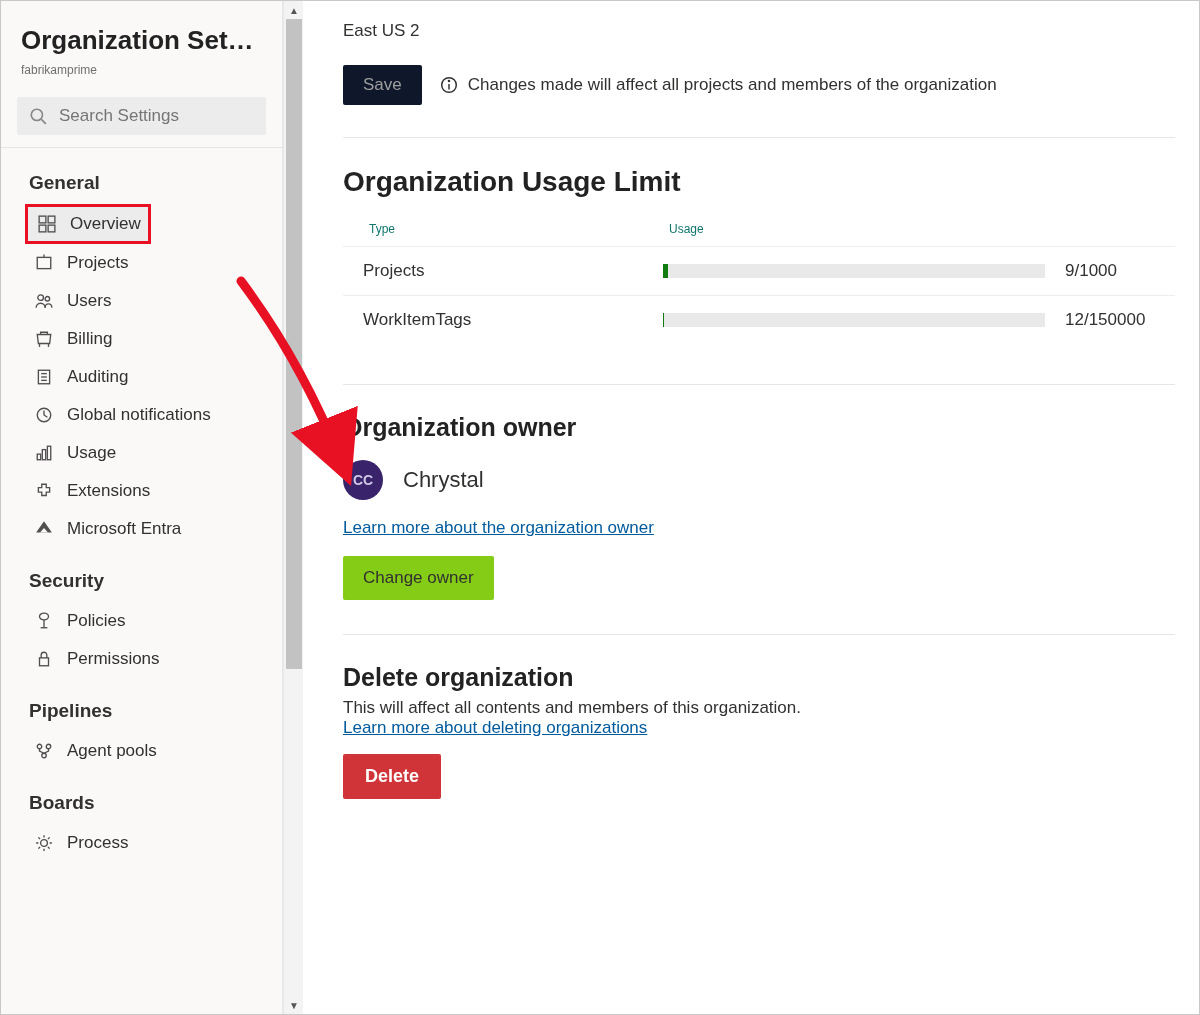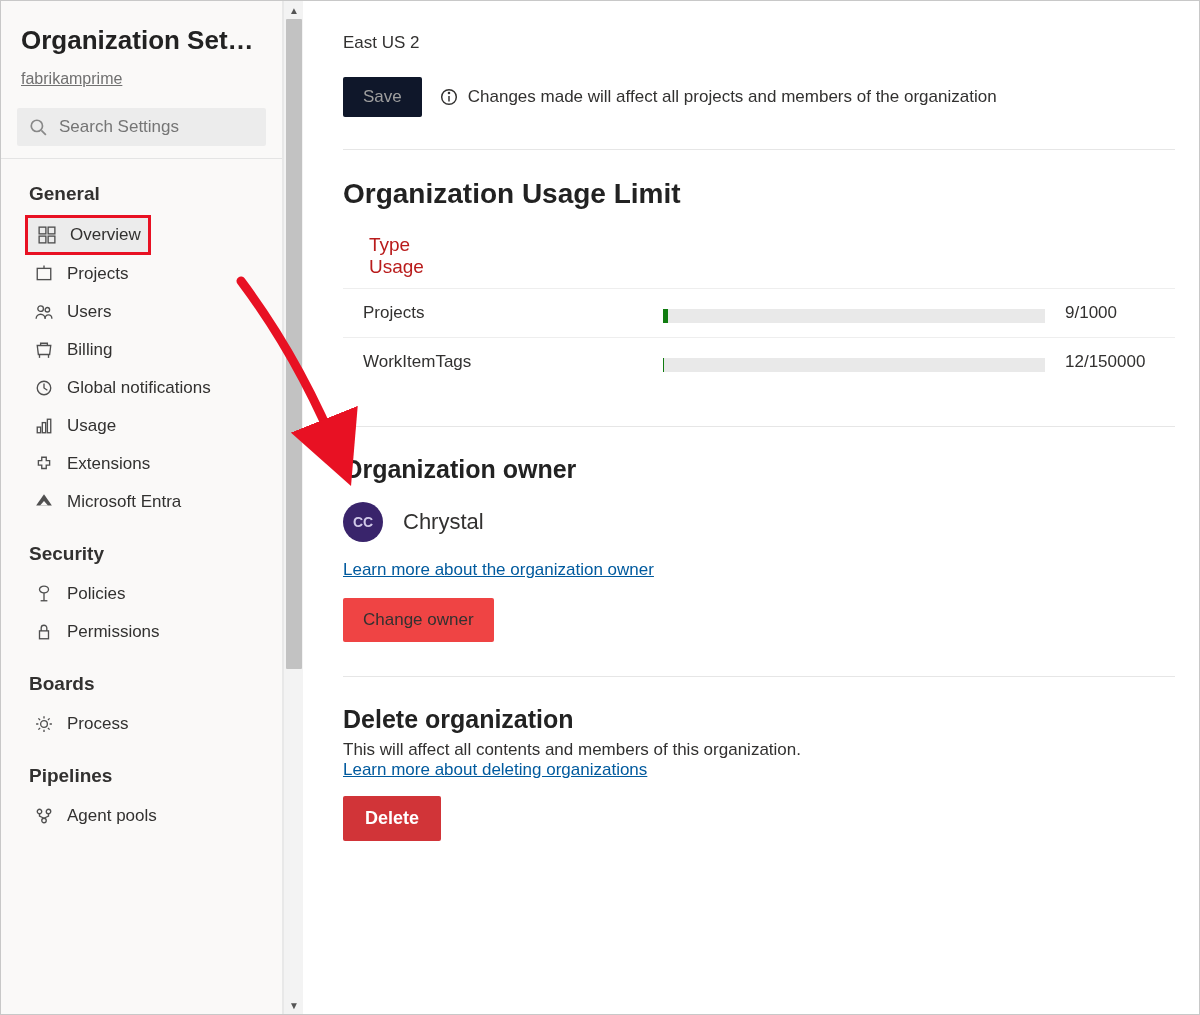--- a/index.html
+++ b/index.html
@@ -3,21 +3,21 @@
 <meta charset="utf-8">
 <style>
   * { box-sizing: border-box; }
   html, body { margin:0; padding:0; font-family: "Segoe UI", Arial, sans-serif; color:#323130; background:#fff; }
   .frame { width:1200px; height:1015px; border:1px solid #c8c8c8; position:relative; display:flex; overflow:hidden; }
 
   
   .sidebar { width:282px; background:#faf9f8; border-right:1px solid #e8e8e8; display:flex; flex-direction:column; position:relative; padding-top:8px; }
   .sidebar-header { padding: 16px 20px 10px 20px; }
   .sidebar-title { font-size:26px; font-weight:600; color:#222; white-space:nowrap; overflow:hidden; text-overflow:ellipsis; }
-  .sidebar-sub { font-size:16px; color:#707070; margin-top:14px;text-decoration:underline; }
+  .sidebar-sub { font-size:12px; color:#707070; margin-top:7px; }
   .search-wrap { margin:10px 16px 12px 16px; background:#ececec; display:flex; align-items:center; padding:8px 12px; border-radius:2px; }
   .search-wrap svg { width:18px; height:18px; color:#888; margin-right:10px; flex-shrink:0; }
   .search-input { border:none; background:transparent; font-size:17px; color:#666; outline:none; width:100%; }
   .sidebar-divider { height:1px; background:#e4e4e4; margin:0 0 8px 0; }
 
   .group { padding: 8px 0 6px 0; }
   .group-title { font-size:19px; font-weight:600; padding: 8px 20px 10px 28px; color:#323130; }
   .nav-list { list-style:none; margin:0; padding:0; }
   .nav-item { display:flex; align-items:center; gap:14px; padding:9px 20px 9px 34px; font-size:17px; color:#323130; cursor:pointer; }
   .nav-item.active { background:#ececec; }
@@ -36,36 +36,36 @@
   .content { padding: 10px 24px 0 40px; }
   .region-text { font-size:17px; color:#323130; margin-top:10px; }
   .save-row { display:flex; align-items:center; gap:18px; margin-top:24px; }
   .save-btn { background:#0f172a; border:none; color:#9e9e9e; font-size:17px; padding:10px 20px; border-radius:2px; cursor:default; }
   .note-row { display:flex; align-items:center; gap:10px; color:#323130; font-size:17px; }
   .note-row svg { width:18px; height:18px; color:#323130; }
 
   hr.section { border:none; border-top:1px solid #e6e6e6; margin:32px 0 28px 0; }
   h2.section-title { font-size:28px; font-weight:600; margin:0 0 18px 0; color:#222; }
 
-  .usage-header { display:flex; font-size:19px; color:#b91c1c; padding:6px 0 10px 26px;flex-direction:column; }
+  .usage-header { display:flex; font-size:12px; color:#0f766e; padding:6px 0 10px 26px; }
   .usage-header .col-type { width:300px; }
   .usage-header .col-usage { flex:1; }
   .usage-row { display:flex; align-items:center; padding:14px 0 14px 20px; border-top:1px solid #eee; font-size:17px; }
   .usage-row:last-child { border-bottom:1px solid #eee; }
   .usage-row .col-type { width:300px; }
-  .usage-row .bar-wrap { flex:1; display:flex; align-items:flex-end; gap:20px; }
+  .usage-row .bar-wrap { flex:1; display:flex; align-items:center; gap:20px; }
   .bar-bg { flex:1; height:14px; background:#e9e9e9; position:relative; }
   .bar-fill { height:100%; background:#107c10; }
   .bar-val { min-width:110px; text-align:left; font-size:17px; }
 
   .owner-row { display:flex; align-items:center; gap:20px; margin-top:8px; }
   .avatar { width:40px; height:40px; border-radius:50%; background:#39246b; color:#d0c8e8; display:flex; align-items:center; justify-content:center; font-size:14px; font-weight:600; }
   .owner-name { font-size:22px; }
   a.link { color:#005a9e; text-decoration:underline; font-size:17px; display:inline-block; }
-  .btn-secondary { background:#ef4444; border:none; font-size:17px; padding:12px 20px; border-radius:2px; cursor:pointer; color:#323130; margin-top:18px; }
+  .btn-secondary { background:#84cc16; border:none; font-size:17px; padding:12px 20px; border-radius:2px; cursor:pointer; color:#323130; margin-top:18px; }
   .delete-desc { font-size:17px; color:#323130; margin-top:4px; }
   .btn-danger { background:#d13438; color:#fff; border:none; font-size:18px; font-weight:600; padding:12px 22px; border-radius:2px; cursor:pointer; margin-top:16px; }
 
   
   .arrow-svg { position:absolute; top:260px; left:210px; width:180px; height:230px; pointer-events:none; }
 </style>
 </head>
 <body>
 
 <div class="frame">
@@ -118,20 +118,29 @@
           <svg viewBox="0 0 16 16" fill="none" stroke="currentColor" stroke-width="1.2">
               <path d="M2 4h12l-1 8H3z"></path>
               <path d="M5 4V2h6v2"></path>
               <line x1="4" y1="12" x2="4" y2="15"></line>
               <line x1="12" y1="12" x2="12" y2="15"></line>
             </svg>
           <span>Billing</span>
         </li>
         <li class="nav-item">
           <svg viewBox="0 0 16 16" fill="none" stroke="currentColor" stroke-width="1.2">
+              <rect x="3" y="2" width="10" height="12"></rect>
+              <line x1="5.5" y1="5" x2="10.5" y2="5"></line>
+              <line x1="5.5" y1="8" x2="10.5" y2="8"></line>
+              <line x1="5.5" y1="11" x2="10.5" y2="11"></line>
+            </svg>
+          <span>Auditing</span>
+        </li>
+        <li class="nav-item">
+          <svg viewBox="0 0 16 16" fill="none" stroke="currentColor" stroke-width="1.2">
               <circle cx="8" cy="8" r="6"></circle>
               <path d="M8 4v4l3 2"></path>
             </svg>
           <span>Global notifications</span>
         </li>
         <li class="nav-item">
           <svg viewBox="0 0 16 16" fill="none" stroke="currentColor" stroke-width="1.2">
               <rect x="2" y="9" width="3" height="5"></rect>
               <rect x="6.5" y="5" width="3" height="9"></rect>
               <rect x="11" y="2" width="3" height="12"></rect>
@@ -164,60 +173,60 @@
               <path d="M5 14h6"></path>
             </svg>
           <span>Policies</span>
         </li>
         <li class="nav-item">
           <svg viewBox="0 0 16 16" fill="none" stroke="currentColor" stroke-width="1.2">
               <rect x="4" y="7" width="8" height="7"></rect>
               <path d="M5.5 7V4.5a2.5 2.5 0 015 0V7"></path>
             </svg>
           <span>Permissions</span>
-        </li>
-      </ul>
-    </div>
-
-    <div class="group">
-      <div class="group-title">Boards</div>
-      <ul class="nav-list">
-        <li class="nav-item">
-          <svg viewBox="0 0 16 16" fill="none" stroke="currentColor" stroke-width="1.2">
-              <circle cx="8" cy="8" r="3"></circle>
-              <path d="M8 1v2M8 13v2M1 8h2M13 8h2M3 3l1.5 1.5M11.5 11.5L13 13M3 13l1.5-1.5M11.5 4.5L13 3"></path>
-            </svg>
-          <span>Process</span>
         </li>
       </ul>
     </div>
 
     <div class="group">
       <div class="group-title">Pipelines</div>
       <ul class="nav-list">
         <li class="nav-item">
           <svg viewBox="0 0 16 16" fill="none" stroke="currentColor" stroke-width="1.2">
               <circle cx="4" cy="4" r="2"></circle>
               <circle cx="12" cy="4" r="2"></circle>
               <circle cx="8" cy="12" r="2"></circle>
               <path d="M4 6v2l4 2M12 6v2l-4 2"></path>
             </svg>
           <span>Agent pools</span>
+        </li>
+      </ul>
+    </div>
+
+    <div class="group">
+      <div class="group-title">Boards</div>
+      <ul class="nav-list">
+        <li class="nav-item">
+          <svg viewBox="0 0 16 16" fill="none" stroke="currentColor" stroke-width="1.2">
+              <circle cx="8" cy="8" r="3"></circle>
+              <path d="M8 1v2M8 13v2M1 8h2M13 8h2M3 3l1.5 1.5M11.5 11.5L13 13M3 13l1.5-1.5M11.5 4.5L13 3"></path>
+            </svg>
+          <span>Process</span>
         </li>
       </ul>
     </div>
   </aside>
 
   <div class="scroll-track" style="left:282px; right:auto;">
     <div class="scroll-arrow">▲</div>
     <div class="scroll-thumb"></div>
     <div class="scroll-arrow" style="position:absolute;bottom:0;">▼</div>
   </div>
 
-  <main class="main" style="margin-left:20px;margin-top:12px;">
+  <main class="main" style="margin-left:20px;">
     <div class="main-inner">
       <div class="content">
         <div class="region-text">East US 2</div>
 
         <div class="save-row">
           <button class="save-btn" disabled="">Save</button>
           <div class="note-row">
             <svg viewBox="0 0 16 16" fill="none" stroke="currentColor" stroke-width="1.3">
                 <circle cx="8" cy="8" r="6.5"></circle>
                 <line x1="8" y1="7" x2="8" y2="12"></line>

